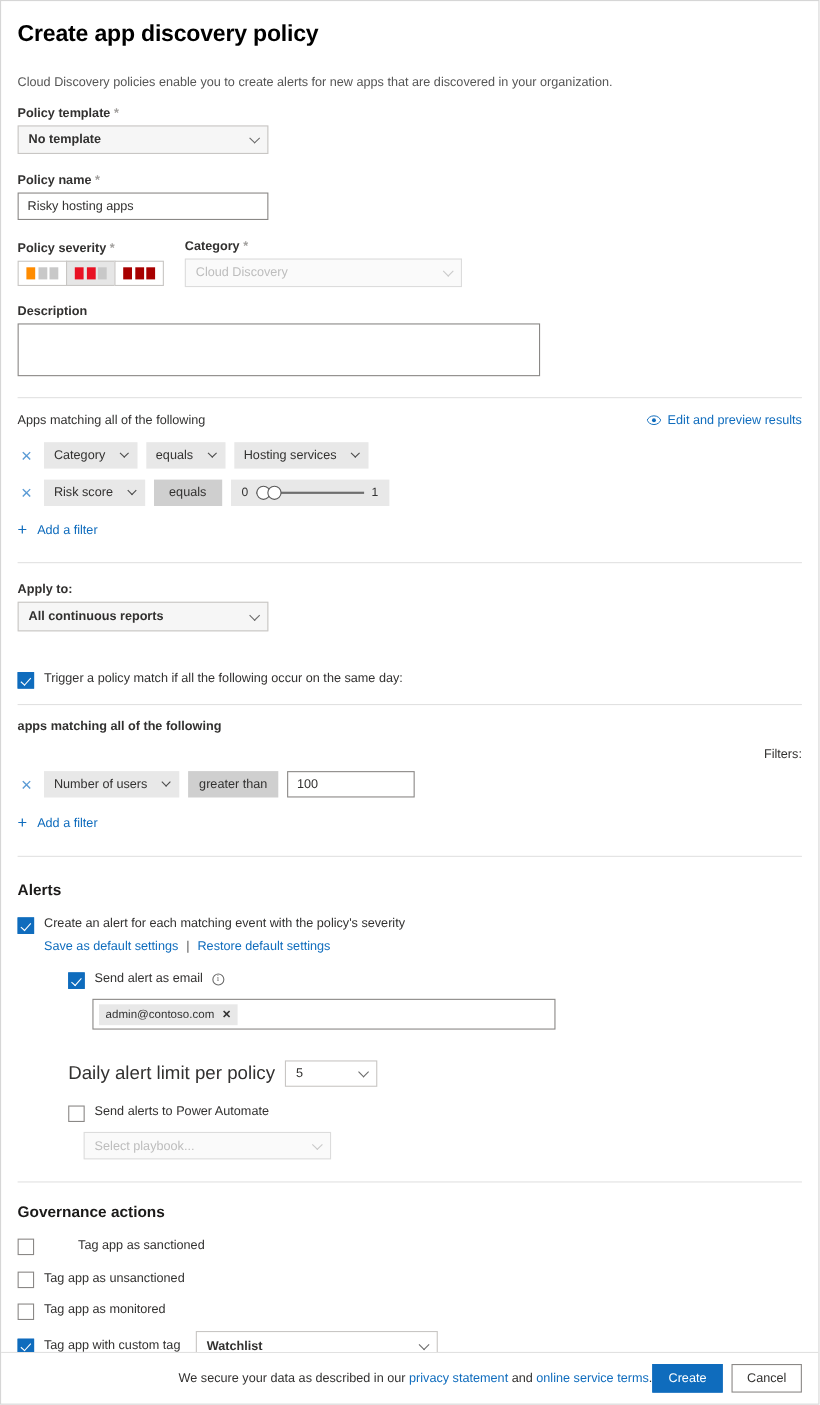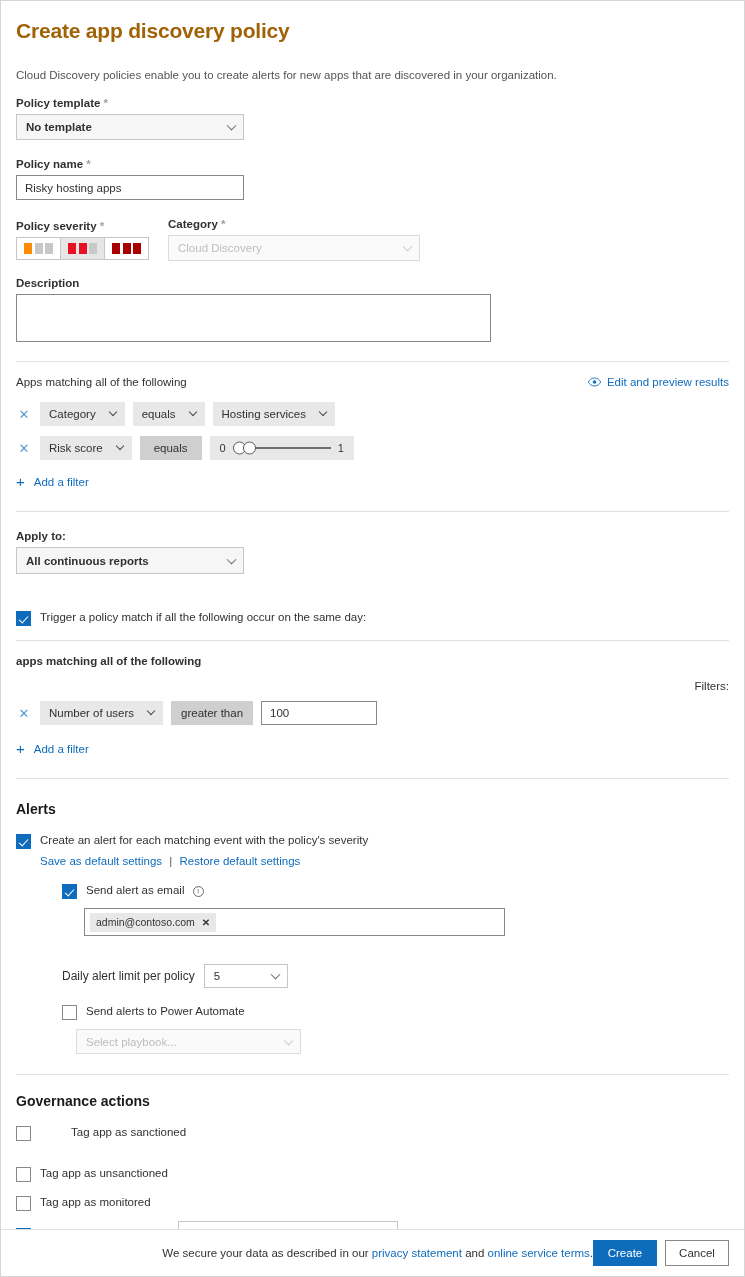--- a/index.html
+++ b/index.html
@@ -20,21 +20,21 @@
     display:flex; flex-direction:column;
   }
   .body-scroll {
     flex:1 1 auto;
     padding:18px 15px 0 15px;
     overflow:hidden;
   }
   h1.page-title {
     font-size:21px;
     font-weight:bold;
-    color:#a16207;
+    color:#000000;
     margin:0 0 26px 0;
     letter-spacing:-0.2px;
   }
   .intro {
     font-size:11.5px;
     color:#555;
     margin:0 0 16px 0;
   }
   .field-label {
     font-size:11.5px;
@@ -438,21 +438,21 @@
     </div>
 
     <div class="chipbox" style="margin-left:68px;margin-top:9px;">
       <span class="chip">
         <span>admin@contoso.com</span>
         <span class="x">✕</span>
       </span>
     </div>
 
     <div class="row indent2" style="margin-top:28px;gap:9px;">
-      <span style="font-size:12px;">Daily alert limit per policy</span>
+      <span style="font-size:17px;">Daily alert limit per policy</span>
       <span class="sel plain w84" style="height:24px;">
         <span>5</span>
         <span class="chev"></span>
       </span>
     </div>
 
     <div class="cbrow indent2" style="margin-top:16px;">
       <span class="cb"></span>
       <span class="cb-label">Send alerts to Power Automate</span>
     </div>
@@ -460,21 +460,21 @@
     <div class="sel disabled" style="margin-left:60px;margin-top:9px;width:225px;height:25px;">
       <span>Select playbook...</span>
       <span class="chev"></span>
     </div>
 
     <div class="divider" style="margin-top:20px;margin-bottom:18px;"></div>
 
     
     <h2 class="section">Governance actions</h2>
 
-    <div class="cbrow" style="margin-bottom:25px;gap:40px;">
+    <div class="cbrow" style="margin-bottom:14px;gap:40px;">
       <span class="cb"></span>
       <span class="cb-label">Tag app as sanctioned</span>
     </div>
     <div class="cbrow" style="margin-bottom:13px;">
       <span class="cb"></span>
       <span class="cb-label">Tag app as unsanctioned</span>
     </div>
     <div class="cbrow" style="margin-bottom:10px;">
       <span class="cb"></span>
       <span class="cb-label">Tag app as monitored</span>

